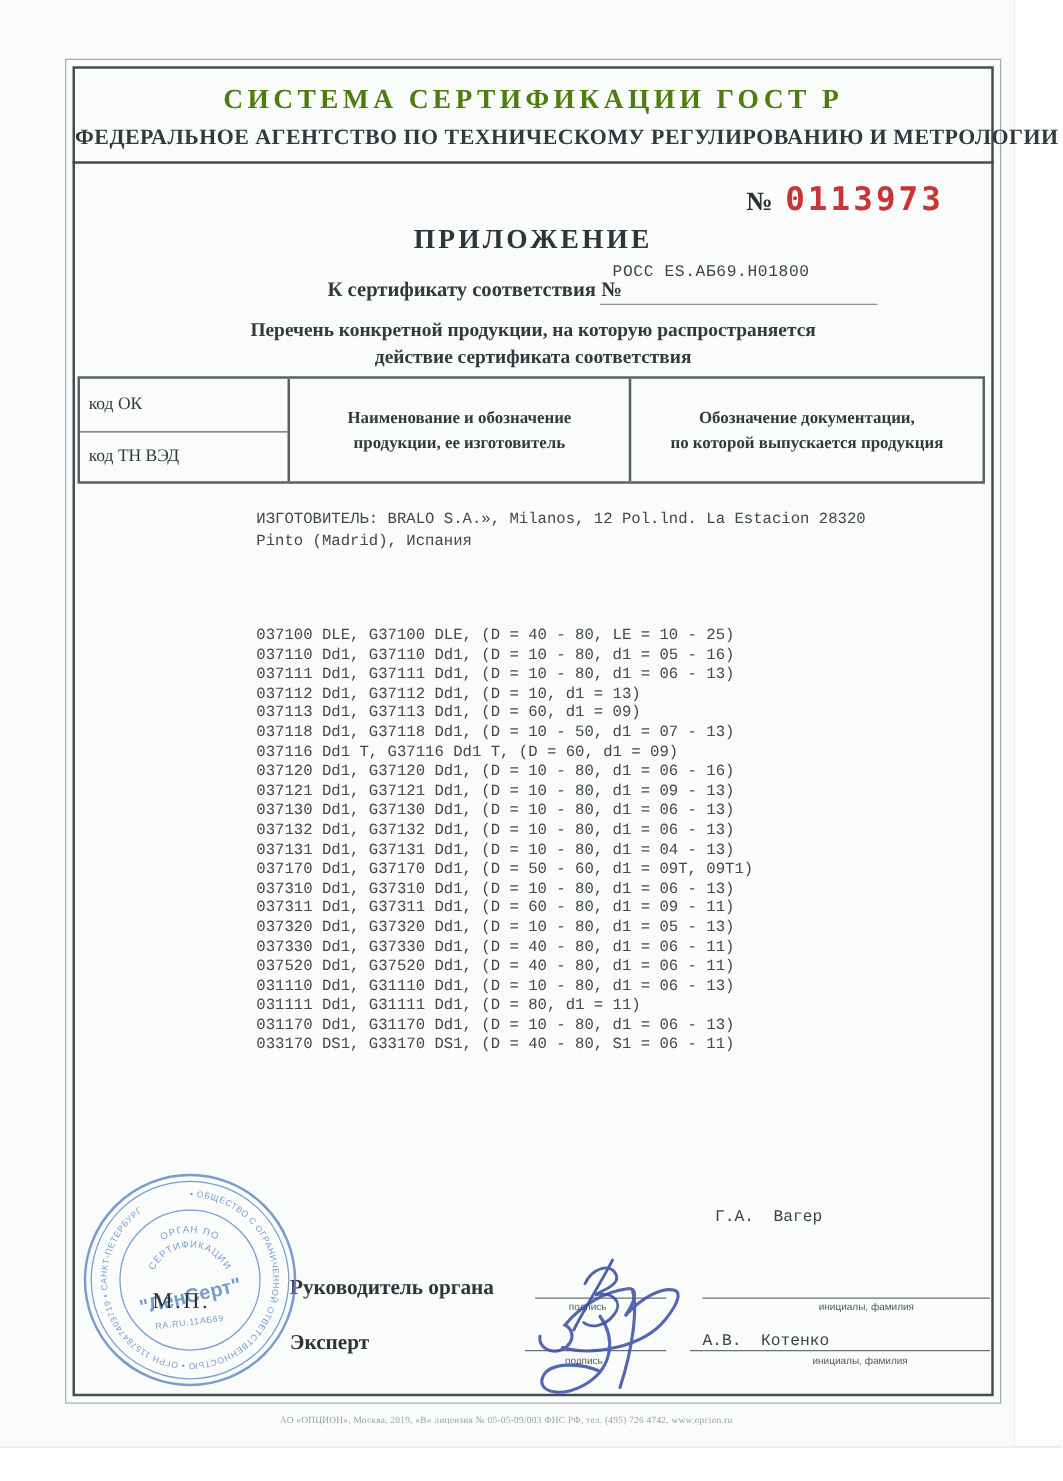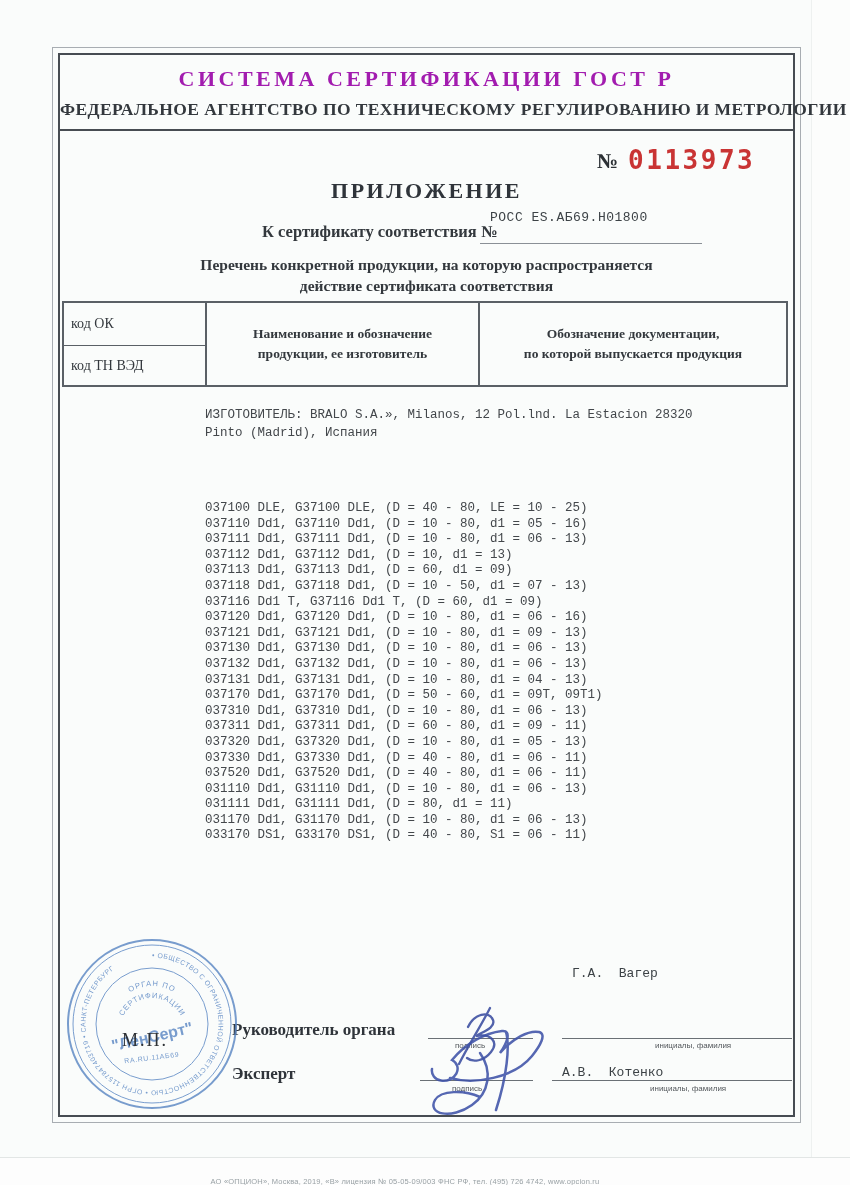--- a/index.html
+++ b/index.html
@@ -10,39 +10,39 @@
                       background:#fdfdfd; border-top:1px solid #e2e6e5; }
   .page-edge-right { position:absolute; left:811px; top:0; width:39px; height:1157px;
                      border-left:1px solid #eef1f0; background:#fcfdfc; }
   .frame-outer { position:absolute; left:52px; top:47px; width:749px; height:1076px;
                  border:1px solid #a8adb2; }
   .frame-inner { position:absolute; left:58px; top:53px; width:737px; height:1064px;
                  border:2px solid #474c52; }
   .header-divider { position:absolute; left:58px; top:129px; width:737px; height:0;
                     border-top:2px solid #474c52; }
   .title1 { position:absolute; left:60px; top:66px; width:733px; text-align:center;
-            font-weight:bold; font-size:22px; letter-spacing:3.5px; color:#a21caf; }
+            font-weight:bold; font-size:22px; letter-spacing:3.5px; color:#4d7c0f; }
   .title2 { position:absolute; left:60px; top:99px; width:733px; 
             font-weight:bold; font-size:17.5px; letter-spacing:0.4px; color:#33383d; white-space:nowrap; }
   .serial { position:absolute; left:597px; top:145px; display:flex; align-items:flex-start; gap:10px; }
   .serial-prefix { font-size:21px; color:#2c3135; font-weight:bold; padding-top:4px; }
   .serial-digits { font-family:"DejaVu Sans Mono", monospace; font-size:26px; letter-spacing:2.5px;
                    font-weight:bold; }
   .appendix { position:absolute; left:60px; top:178px; width:733px; text-align:center;
               font-weight:bold; font-size:22px; letter-spacing:2.5px; color:#2f343a; }
   .cert-label { position:absolute; left:262px; top:222px; font-size:16.5px; font-weight:bold; color:#33383d; }
   .cert-number { position:absolute; left:490px; top:210px; font-family:"Liberation Mono", monospace;
                  font-size:13px; letter-spacing:0.5px; color:#3c4246; }
   .cert-underline { position:absolute; left:480px; top:243px; width:222px; height:0;
                     border-top:1px solid #8a9096; }
   .subtitle { position:absolute; left:60px; top:254px; width:733px; text-align:center;
               font-weight:bold; font-size:15.5px; line-height:21px; color:#33383d; }
   .spec-table { position:absolute; left:62px; top:301px; width:726px; height:86px;
                 border:2px solid #5a6066; display:flex; }
-  .spec-col1 { width:143px; border-right:2px solid #5a6066; display:flex; flex-direction:column;font-family:Liberation Serif, serif; }
+  .spec-col1 { width:168px; border-right:2px solid #5a6066; display:flex; flex-direction:column;font-family:Liberation Serif, serif; }
   .spec-col1-top { height:43px; border-bottom:1px solid #5a6066; display:flex; align-items:center;
                    padding-left:7px; font-size:14px; color:#33383d; }
   .spec-col1-bottom { flex:1; display:flex; align-items:center; padding-left:7px;
                       font-size:14px; color:#33383d; }
   .spec-col2 { width:273px; border-right:2px solid #5a6066; display:flex; flex-direction:column;
                align-items:center; justify-content:center; text-align:center;
                font-size:13.5px; line-height:20px; color:#33383d; font-weight:bold; }
   .spec-col3 { flex:1; display:flex; flex-direction:column; align-items:center; justify-content:center;
                text-align:center; font-size:13.5px; line-height:20px; color:#33383d; font-weight:bold;border-radius:32px; }
   .mono-block { font-family:"Liberation Mono", monospace; white-space:pre; color:#43474b; }
@@ -53,22 +53,22 @@
   .sig-line { position:absolute; height:0; border-top:1px solid #6a7075; }
   .sig-caption { position:absolute; font-family:"Liberation Sans", sans-serif; font-size:8px;
                  color:#53585c; }
   .sig-name { position:absolute; font-family:"Liberation Mono", monospace; font-size:13px;
               color:#3c4246; white-space:pre; }
   .stamp-wrap { position:absolute; left:64px; top:936px; width:176px; height:176px; opacity:0.82; }
   .mp-mark { position:absolute; left:122px; top:1030px; font-size:18px; letter-spacing:2px;
              color:#2e3236; z-index:5; }
   .signatures-ink { position:absolute; left:410px; top:985px; width:180px; height:145px; z-index:4; }
   .footer { position:absolute; left:0; top:1131px; width:810px; text-align:center;
-            font-family:Liberation Sans, sans-serif; font-size:7.5px; color:#99a1a5;
-            letter-spacing:0.2px;margin-top:46px; }
+            font-family:Liberation Serif, serif; font-size:7.5px; color:#99a1a5;
+            letter-spacing:0.2px; }
   svg text { font-family:"Liberation Sans", sans-serif; }
 </style>
 </head>
 <body>
 
 <div class="page">
 
   <div class="page-edge-right"></div>
   <div class="page-edge-bottom"></div>
   <div class="frame-outer"></div>

